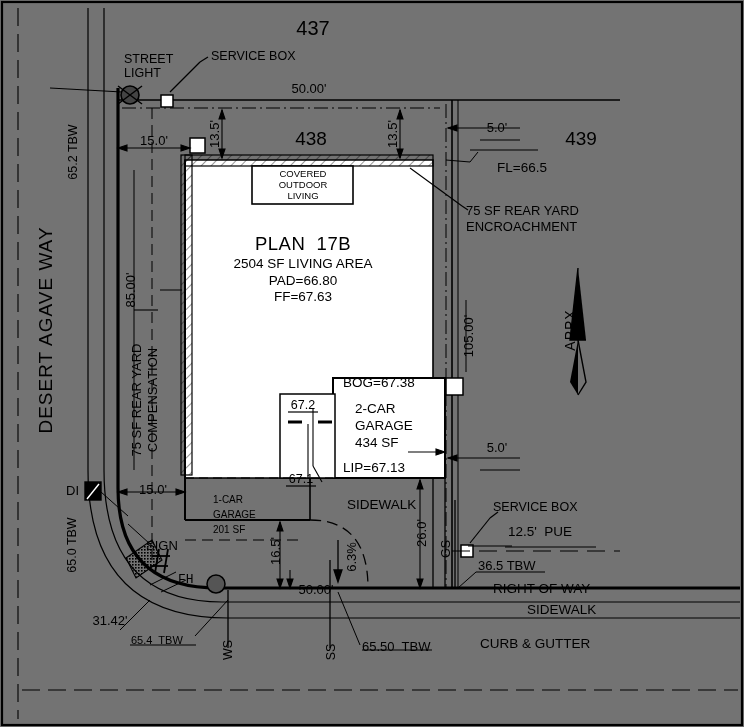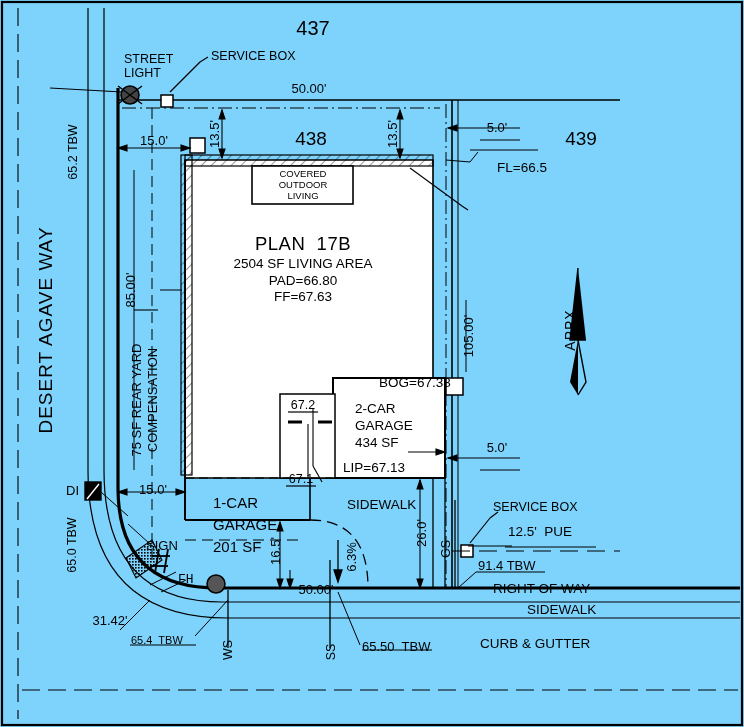--- a/index.html
+++ b/index.html
@@ -1,17 +1,17 @@
 <!DOCTYPE html>
 <html><head>
 <meta charset="utf-8">
 <style>
   html,body{margin:0;padding:0;background:#ffffff;}
   body{font-family:"Liberation Sans",sans-serif;}
-  #root{position:relative;width:744px;height:727px;background:#7dd3fc;overflow:hidden;}
+  #root{position:relative;width:744px;height:727px;background:#737373;overflow:hidden;}
   #plan{position:absolute;left:0;top:0;width:744px;height:727px;}
   .lbl{position:absolute;white-space:pre;color:#000;font-family:"Liberation Sans",sans-serif;}
   .c{transform:translate(-50%,-50%);}
   .rot90{transform:translate(-50%,-50%) rotate(-90deg);transform-origin:center center;}
 </style>
 </head>
 <body>
 
 <div id="root">
 
@@ -271,43 +271,45 @@
   <div class="lbl c" style="left:303px;top:263px;font-size:13.5px;">2504 SF LIVING AREA</div>
   <div class="lbl c" style="left:303px;top:280px;font-size:13.5px;">PAD=66.80</div>
   <div class="lbl c" style="left:303px;top:296px;font-size:13.5px;">FF=67.63</div>
 
   <div class="lbl c" style="left:303px;top:184px;font-size:9.5px;line-height:11px;text-align:center;">COVERED
 OUTDOOR
 LIVING</div>
   <div class="lbl" style="left:355px;top:400px;font-size:13.5px;line-height:17px;">2-CAR
 GARAGE
 434 SF</div>
-  <div class="lbl" style="left:213px;top:492px;font-size:15px;line-height:22px;">1-CAR
+  <div class="lbl" style="left:213px;top:492px;font-size:10px;line-height:15px;">1-CAR
 GARAGE
 201 SF</div>
   <div class="lbl" style="left:347px;top:497px;font-size:13.5px;">SIDEWALK</div>
 
-  <div class="lbl" style="left:343px;top:375px;font-size:13.5px;margin-left:36px;">BOG=67.38</div>
+  <div class="lbl" style="left:343px;top:375px;font-size:13.5px;">BOG=67.38</div>
   <div class="lbl" style="left:343px;top:460px;font-size:13.5px;">LIP=67.13</div>
   <div class="lbl" style="left:471px;top:160px;font-size:13.5px;margin-left:26px;">FL=66.5</div>
   <div class="lbl c" style="left:303px;top:405px;font-size:12.5px;">67.2</div>
   <div class="lbl c" style="left:301px;top:479px;font-size:12.5px;">67.1</div>
 
+  <div class="lbl" style="left:466px;top:203px;font-size:13px;line-height:16px;">75 SF REAR YARD
+ENCROACHMENT</div>
   <div class="lbl rot90" style="left:145px;top:400px;font-size:13px;line-height:16px;text-align:center;">75 SF REAR YARD
 COMPENSATION</div>
   <div class="lbl" style="left:146px;top:538px;font-size:13px;">SIGN</div>
   <div class="lbl" style="left:178px;top:572px;font-size:13px;font-family:Liberation Mono, monospace;">FH</div>
   <div class="lbl" style="left:66px;top:483px;font-size:13px;">DI</div>
   <div class="lbl rot90" style="left:228px;top:650px;font-size:12.5px;">WS</div>
   <div class="lbl rot90" style="left:331px;top:652px;font-size:12.5px;">SS</div>
   <div class="lbl rot90" style="left:446px;top:549px;font-size:12.5px;">GS</div>
   <div class="lbl" style="left:493px;top:581px;font-size:13.5px;">RIGHT OF WAY</div>
   <div class="lbl" style="left:527px;top:602px;font-size:13.5px;">SIDEWALK</div>
   <div class="lbl" style="left:480px;top:636px;font-size:13.5px;">CURB &amp; GUTTER</div>
   <div class="lbl rot90" style="left:570px;top:330px;font-size:14px;letter-spacing:1px;">APPX</div>
 
   <div class="lbl rot90" style="left:73px;top:152px;font-size:12.5px;">65.2 TBW</div>
   <div class="lbl rot90" style="left:72px;top:545px;font-size:12.5px;">65.0 TBW</div>
   <div class="lbl" style="left:131px;top:634px;font-size:11px;">65.4  TBW</div>
   <div class="lbl" style="left:362px;top:639px;font-size:13px;">65.50  TBW</div>
-  <div class="lbl" style="left:478px;top:558px;font-size:13px;">91.4 TBW</div>
+  <div class="lbl" style="left:478px;top:558px;font-size:13px;">36.5 TBW</div>
 
 </div>
 
 </body></html>

